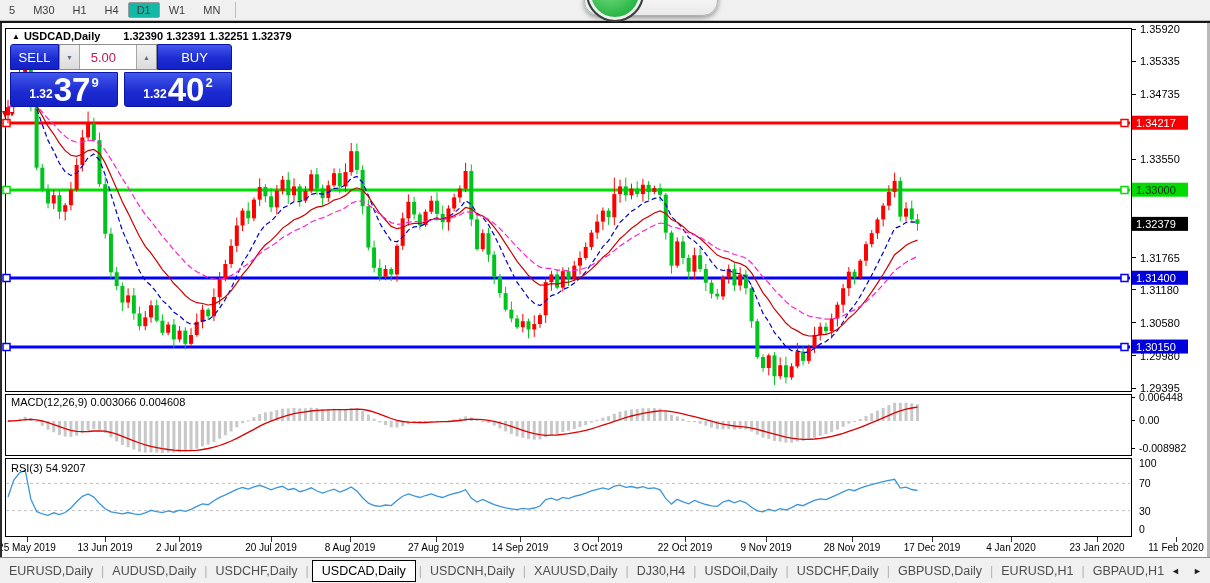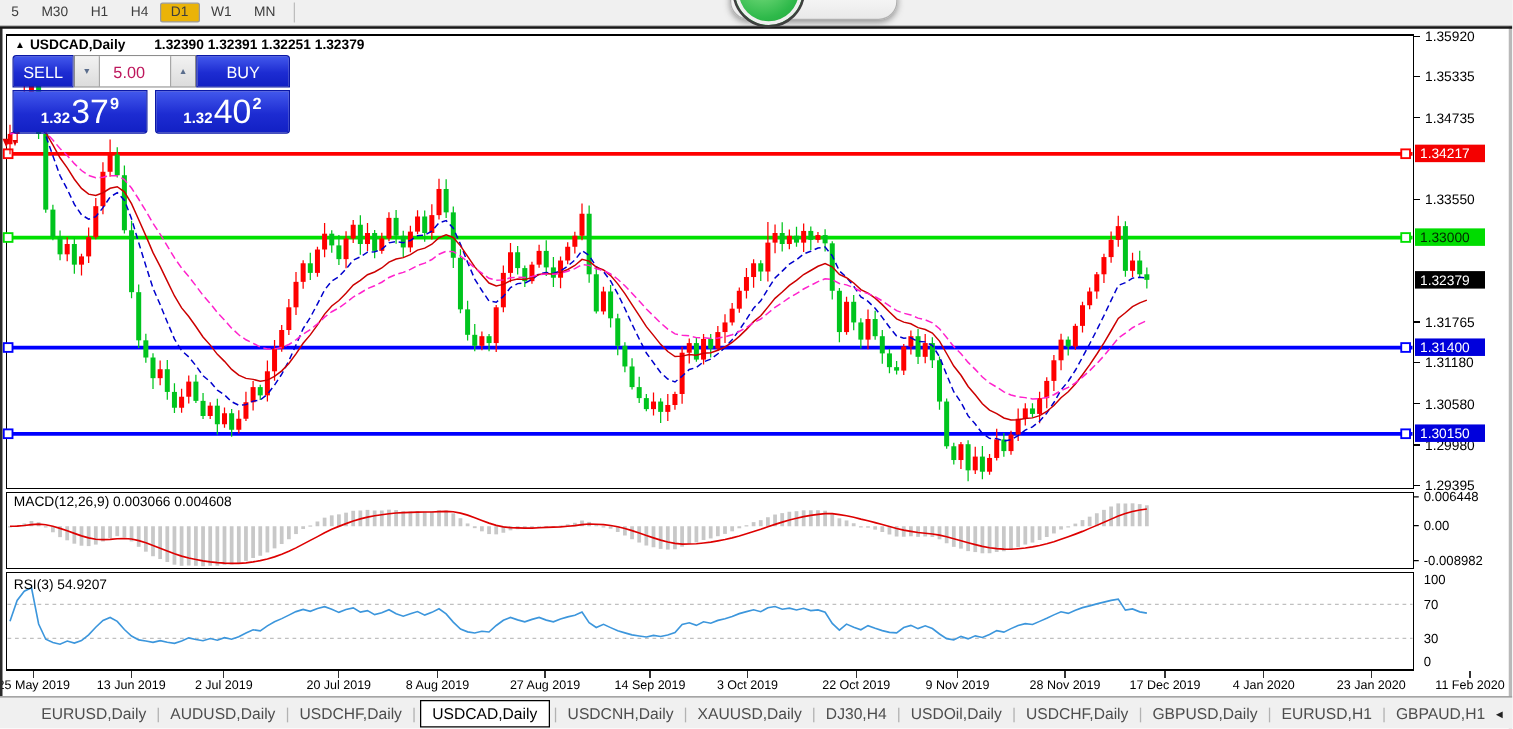--- a/index.html
+++ b/index.html
@@ -3,21 +3,21 @@
 <meta charset="utf-8">
 <style>
   html,body{margin:0;padding:0;background:#fff}
   #app{position:relative;width:1210px;height:583px;overflow:hidden;background:#fff;
        font-family:"Liberation Sans",sans-serif;-webkit-font-smoothing:antialiased}
   .abs{position:absolute}
   
   #toolbar{left:0;top:0;width:1210px;height:20px;background:#f0f0f0;border-bottom:1px solid #bdbdbd;
            display:flex;align-items:center;z-index:3}
   .tf-btn{padding:2px 9px;font-size:11px;color:#3d3d3d;cursor:default}
-  .tf-btn.active{background:#eab308;border:1px solid #9a9a9a;border-radius:2px;padding:1px 8px}
+  .tf-btn.active{background:#14b8a6;border:1px solid #9a9a9a;border-radius:2px;padding:1px 8px}
   .tb-vsep{width:1px;height:16px;background:#bdbdbd;margin:0 6px}
   #topline{left:0;top:21px;width:1210px;height:2px;background:#161616;z-index:3}
   
   #left-edge{left:0;top:22px;width:2px;height:535px;background:#2b2b2b;z-index:2}
   #right-edge{left:1207px;top:0;width:3px;height:583px;background:#b9b9b9;z-index:2}
   
   #pill{left:584px;top:-16px;width:132px;height:30px;border-radius:15px;z-index:8;
         background:linear-gradient(#ffffff,#e9e9e9);border:1px solid #b0b0b0;
         box-shadow:0 2px 5px rgba(70,70,70,.55)}
   #pill-circle{left:586px;top:-36px;width:54px;height:54px;border-radius:50%;z-index:9;
@@ -37,31 +37,31 @@
   #vol-box{width:96px;background:#fff;border:1px solid #8d8d8d;display:flex;align-items:stretch}
   .spin{width:19px;background:linear-gradient(#f2f2f2,#dcdcdc);color:#5a6d8c;font-size:7px;
         display:flex;align-items:center;justify-content:center}
   #spin-down{border-right:1px solid #a7a7a7}
   #spin-up{border-left:1px solid #a7a7a7}
   #vol-input{flex:1;border:0;outline:none;text-align:right;font-size:13px;padding:0 20px 0 0;min-width:0;
              font-family:"Liberation Sans",sans-serif;color:#be185d}
   #tp-bottom{position:absolute;left:0;top:28px;width:222px;height:35px;display:flex;gap:6px}
   .price-big{flex:1;display:flex;align-items:center;justify-content:center;border-radius:0 0 3px 3px}
   .price-big .pre{font-size:12px;font-weight:bold;align-self:flex-end;margin-bottom:5px}
-  .price-big .big{font-size:27px;font-weight:normal;line-height:29px;margin:0 1px}
+  .price-big .big{font-size:33px;font-weight:bold;line-height:29px;margin:0 1px}
   .price-big .sup{font-size:13px;font-weight:bold;align-self:flex-start;margin-top:2px}
   
   .ind-label{font-size:11px;color:#000;z-index:4;white-space:nowrap}
   #macd-label{left:11px;top:396px}
   #rsi-label{left:11px;top:462px}
   
   #chart-svg{left:0;top:0;z-index:1}
   
   #tabbar{left:0;top:557px;width:1210px;height:26px;background:#f0f0f0;border-top:1px solid #8c8c8c;
-          display:flex;align-items:center;font-size:12.5px;color:#4d4d4d;z-index:3;padding-left:26px;box-sizing:border-box}
+          display:flex;align-items:center;font-size:12.5px;color:#4d4d4d;z-index:3;padding-left:2px;box-sizing:border-box}
   .tab{padding:4px 7px;white-space:nowrap;cursor:default}
   .tab.active{background:#fff;border:1px solid #000;color:#000;padding:3px 9px;margin:0 2px}
   .tab-sep{color:#b2b2b2;padding:0 1px}
   #tab-arrows{margin-left:auto;margin-right:16px;display:flex;gap:13px;font-size:9px;color:#222}
   #tab-arrows span{cursor:default}
 </style>
 </head>
 <body>
 <div id="app">
 

